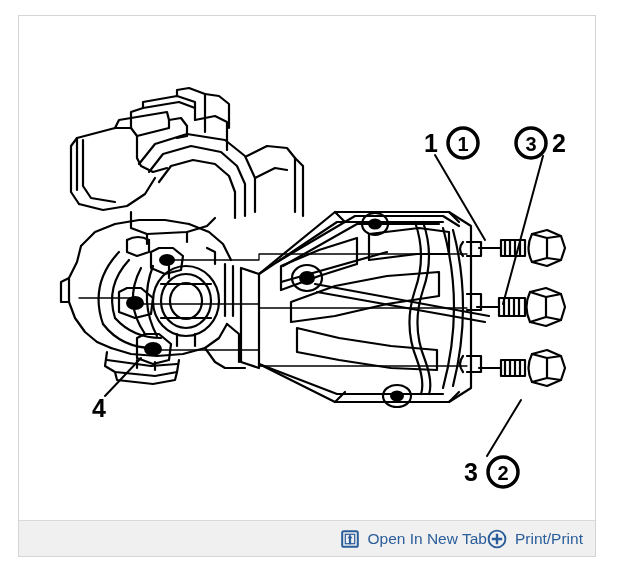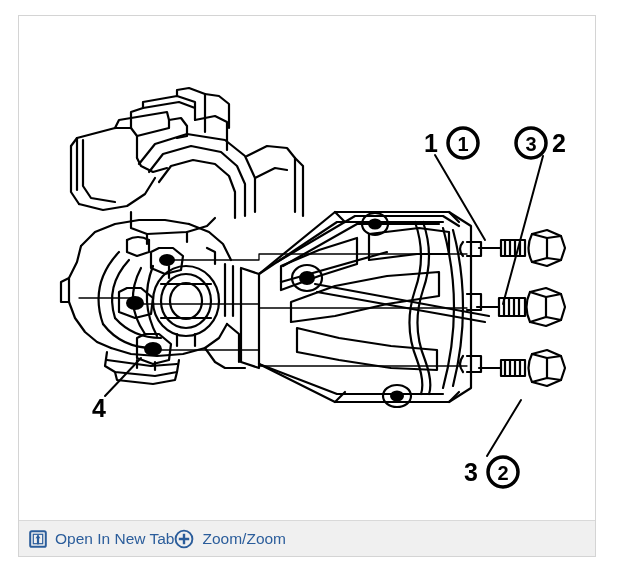--- a/index.html
+++ b/index.html
@@ -43,21 +43,21 @@
     height: 505px;
     display: block;
   }
   .footer {
     flex: 0 0 36px;
     height: 36px;
     background: #f0f0f0;
     border-top: 1px solid #d9d9d9;
     display: flex;
     align-items: center;
-    justify-content: flex-start;
+    justify-content: flex-end;
     padding: 0 12px 0 10px;
     box-sizing: border-box;
   }
   .footer-link {
     display: flex;
     align-items: center;
     gap: 8px;
     color: #2b5d9b;
     font-size: 15.5px;
     text-decoration: none;
@@ -268,18 +268,18 @@
         <span class="footer-label">Open In New Tab</span>
       </a>
 
       <a class="footer-link" href="#">
         <span class="icon-box">
           <svg width="20" height="20" viewBox="0 0 20 20">
             <circle cx="10" cy="10" r="8.4" fill="none" stroke="#2b5d9b" stroke-width="1.9"></circle>
             <path d="M10 4.8 L10 15.2 M4.8 10 L15.2 10" stroke="#2b5d9b" stroke-width="2.4" stroke-linecap="butt"></path>
           </svg>
         </span>
-        <span class="footer-label">Zoom/Zoom</span>
+        <span class="footer-label">Print/Print</span>
       </a>
 
     </div>
   </div>
 </div>
 
 </body></html>

